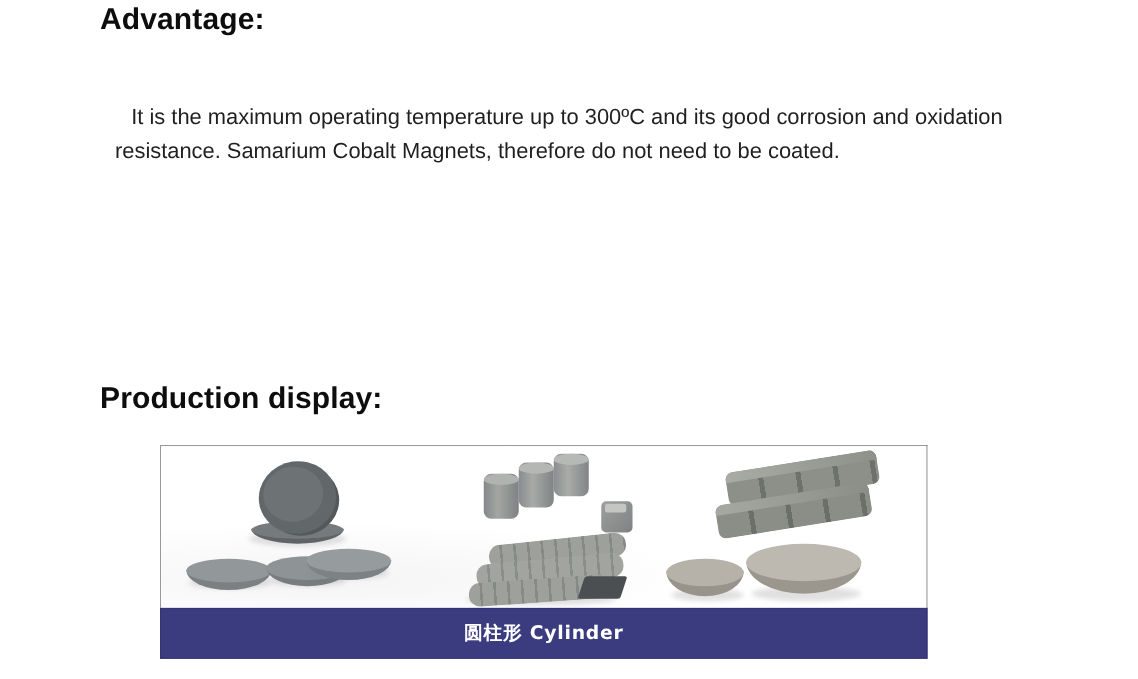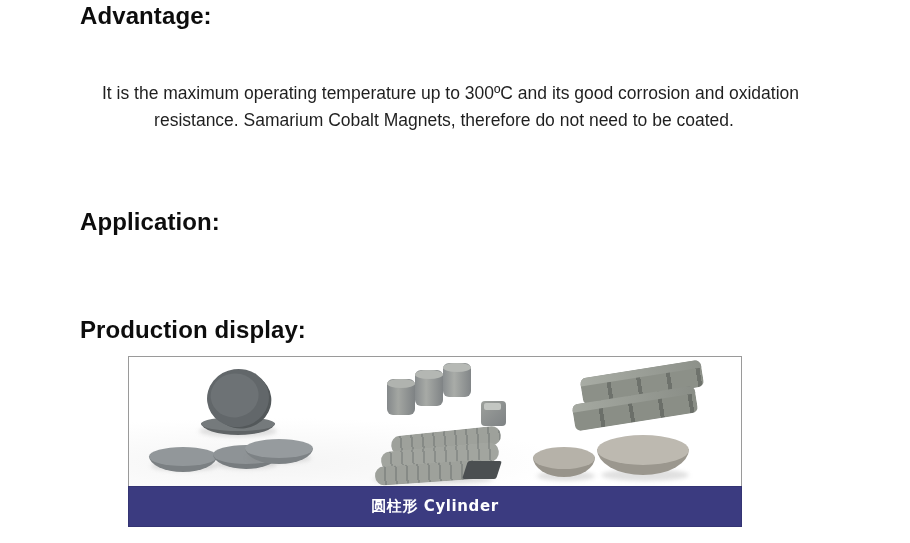--- a/index.html
+++ b/index.html
@@ -27,30 +27,30 @@
     position: absolute;
     left: 80px;
     font-size: 24px;
     font-weight: bold;
     color: #0d0d0d;
     letter-spacing: 0.1px;
     white-space: nowrap;
   }
   #heading-advantage { top: 2px; }
   #heading-application { top: 208px; }
-  #heading-production { top: 316px; }
+  #heading-production { top: 305px; }
 
   .body-text {
     position: absolute;
-    left: 70px;
+    left: 92px;
     width: 748px;
     font-size: 17.5px;
     line-height: 27px;
     color: #1f1f1f;
-    text-align: center;
+    text-align: left;
   }
   #para-advantage { top: 80px; }
   #para-application { top: 247px; }
 
   .indent { display: inline-block; width: 13px; }
 
   
   .figure {
     position: absolute;
     left: 128px;
@@ -128,21 +128,20 @@
 </style>
 </head>
 <body>
 
 <div class="page">
 
   <div class="heading" id="heading-advantage">Advantage:</div>
 
   <div class="body-text" id="para-advantage"><span class="indent"></span><span>It is the maximum operating temperature up to 300ºC and its good corrosion and oxidation resistance. Samarium Cobalt Magnets, therefore do not need to be coated.</span></div>
 
-  <div class="heading" id="heading-application">Application:</div>
 
 
   <div class="heading" id="heading-production">Production display:</div>
 
   <div class="figure">
 
     <div class="photo-frame">
       <div class="photo-inner">
 
         <div class="grp">

